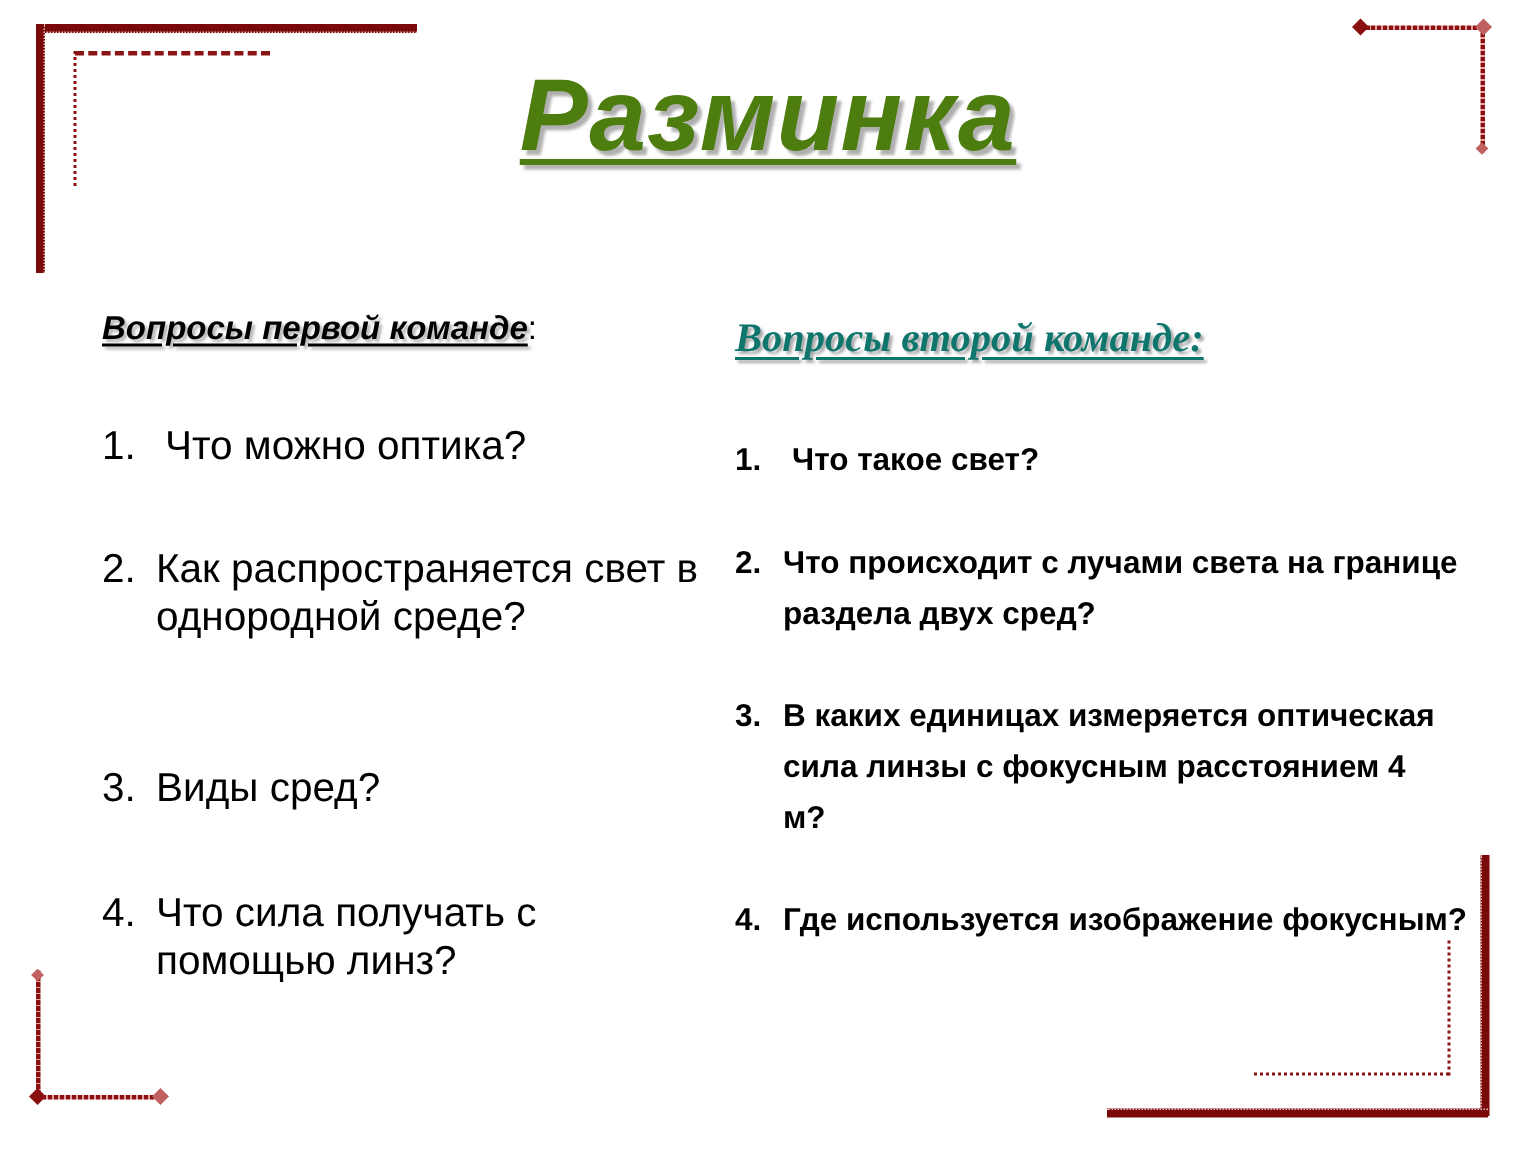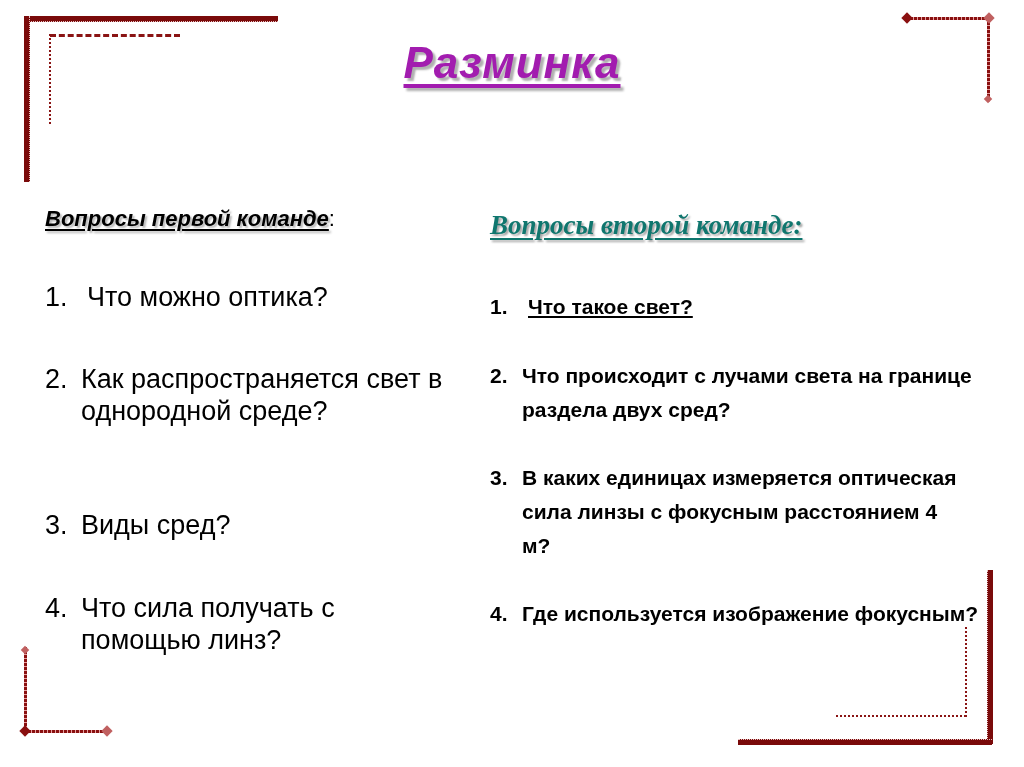--- a/index.html
+++ b/index.html
@@ -21,25 +21,25 @@
   
   .br-v { left:987px; top:570px; width:5px; height:174px; background:#7a0a0a; border-left:1px dotted #e8c0c0; }
   .br-h { left:738px; top:739px; width:254px; height:5px; background:#7a0a0a; border-top:1px dotted #e8c0c0; }
   
   .bri-v { left:965px; top:627px; width:0; height:90px; border-left:2px dotted #8a1414; }
   .bri-h { left:836px; top:715px; width:130px; height:0; border-top:2px dotted #8a1414; }
 
   .title {
     position:absolute; left:0; width:1024px; top:38px; text-align:center;
     font-family:"Liberation Sans", sans-serif; font-weight:bold; font-style:italic;
-    font-size:44px; color:#a21caf; text-decoration:underline; text-decoration-thickness:4px;
+    font-size:68px; color:#4d7c0f; text-decoration:underline; text-decoration-thickness:4px;
     text-underline-offset:6px; text-shadow:3px 3px 2px #b0b0b0; letter-spacing:1px;
   }
   .col { position:absolute; }
-  .col-left { left:45px; top:206px; width:420px; }
+  .col-left { left:68px; top:206px; width:420px; }
   .col-right { left:490px; top:210px; width:500px; }
   .h-left {
     font-family:"Liberation Sans", sans-serif; font-weight:bold; font-style:italic;
     font-size:22px; color:#000; text-shadow:2px 2px 2px #b8b8b8; margin:0; height:30px;
   }
   .h-left u { text-decoration-thickness:2px; text-underline-offset:3px; }
   .h-left .colon { font-weight:normal; font-style:normal; text-shadow:none; }
   .h-right {
     font-family:"Liberation Serif", serif; font-weight:bold; font-style:italic;
     font-size:27px; color:#0f766e; text-shadow:2px 2px 2px #a8a8a8; margin:0;
@@ -104,21 +104,21 @@
     <span class="num">4.</span>
     <span class="txt" style="padding-left:36px;">Что сила получать с помощью линз?</span>
   </div>
 </div>
 
 <div class="col col-right">
   <p class="h-right">Вопросы второй команде:</p>
 
   <div class="q-right" style="top:80px;">
     <span class="num">1.</span>
-    <span class="txt" style="padding-left:38px;text-decoration:underline;">Что такое свет?</span>
+    <span class="txt" style="padding-left:38px;">Что такое свет?</span>
   </div>
   <div class="q-right" style="top:149px; width:490px;">
     <span class="num">2.</span>
     <span class="txt">Что происходит с лучами света на границе раздела двух сред?</span>
   </div>
   <div class="q-right" style="top:251px; width:470px;">
     <span class="num">3.</span>
     <span class="txt">В каких единицах измеряется оптическая сила линзы с фокусным расстоянием 4 м?</span>
   </div>
   <div class="q-right" style="top:387px; width:490px;">

